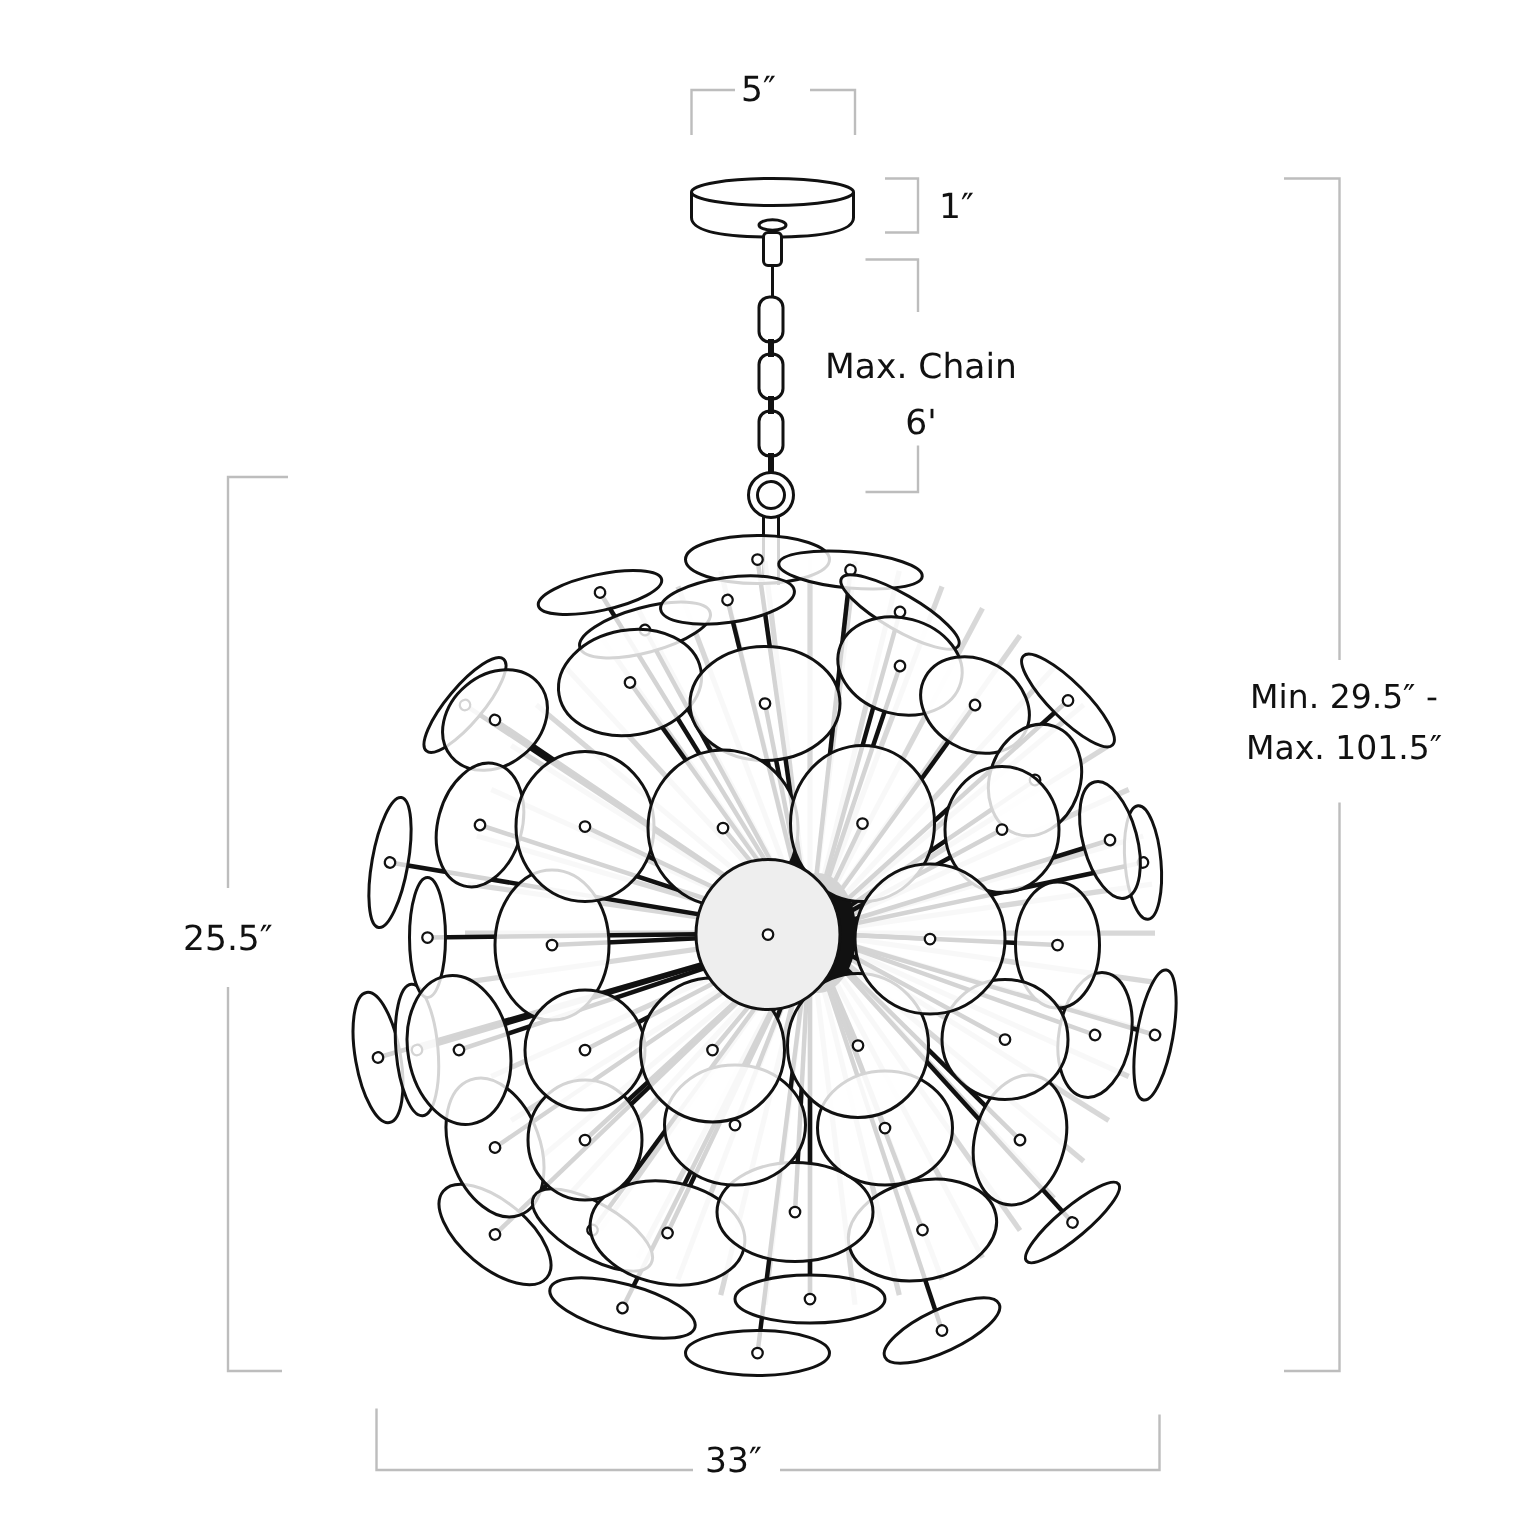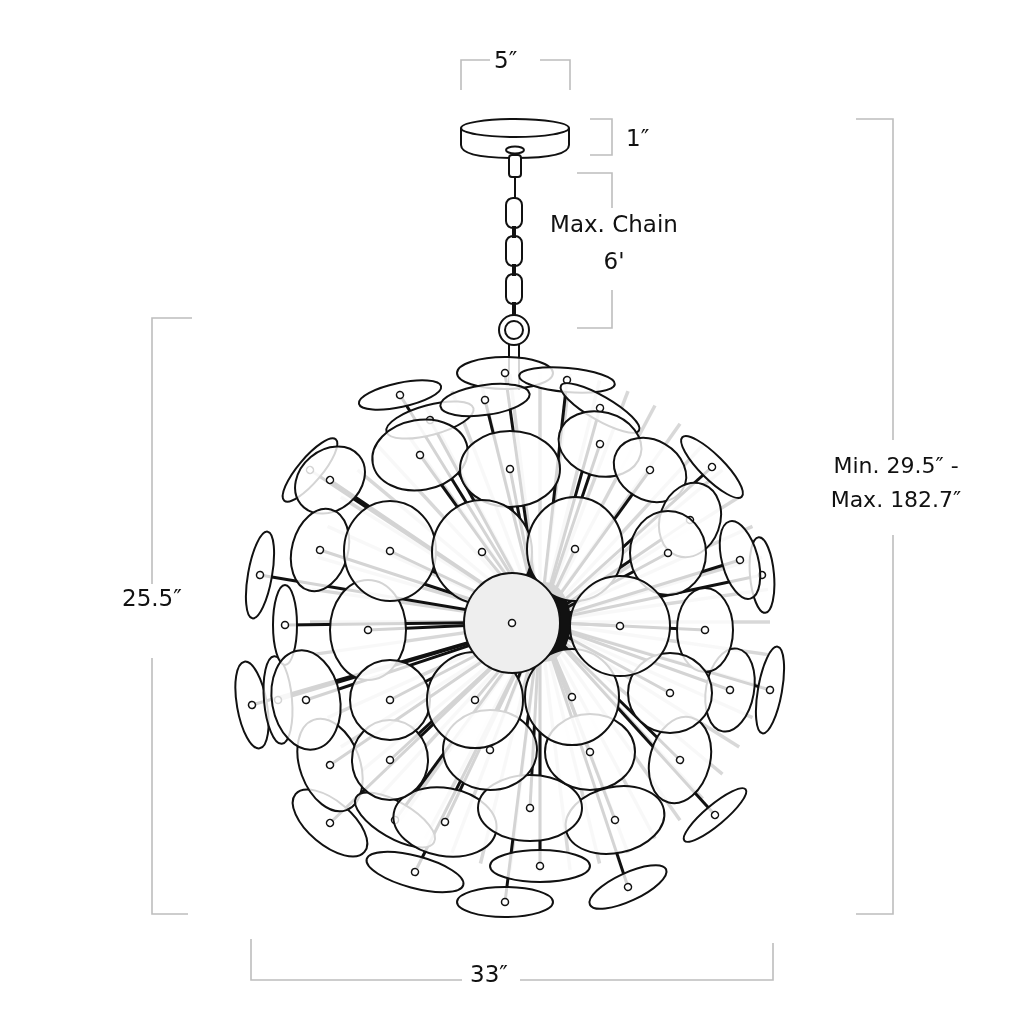--- a/index.html
+++ b/index.html
@@ -367,23 +367,23 @@
         <g transform="rotate(0 512 623)">
           <ellipse cx="512" cy="623" rx="48" ry="50" fill="#eeeeee" stroke="#111" stroke-width="2"></ellipse>
           <circle cx="512" cy="623" r="3.5" fill="#fff" stroke="#111" stroke-width="1.5"></circle>
         </g>
       </g>
 </svg>
 
   
   <div class="dim-label" style="left:494px;top:46px;">5″</div>
   <div class="dim-label" style="left:626px;top:124px;">1″</div>
-  <div class="dim-label" style="left:544px;top:210px;width:140px;">
+  <div class="dim-label" style="left:544px;top:231px;width:140px;">
     <div>Max. Chain</div>
     <div style="margin-top:8px;">6'</div>
   </div>
   <div class="dim-label" style="left:812px;top:452px;width:168px;font-size:22px;">
     <div>Min. 29.5″ -</div>
-    <div style="margin-top:6px;">Max. 182.7″</div>
+    <div style="margin-top:6px;">Max. 101.5″</div>
   </div>
-  <div class="dim-label" style="left:122px;top:584px;">25.5″</div>
+  <div class="dim-label" style="left:122px;top:612px;">25.5″</div>
   <div class="dim-label" style="left:470px;top:960px;">33″</div>
 </div>
 
 </body></html>

